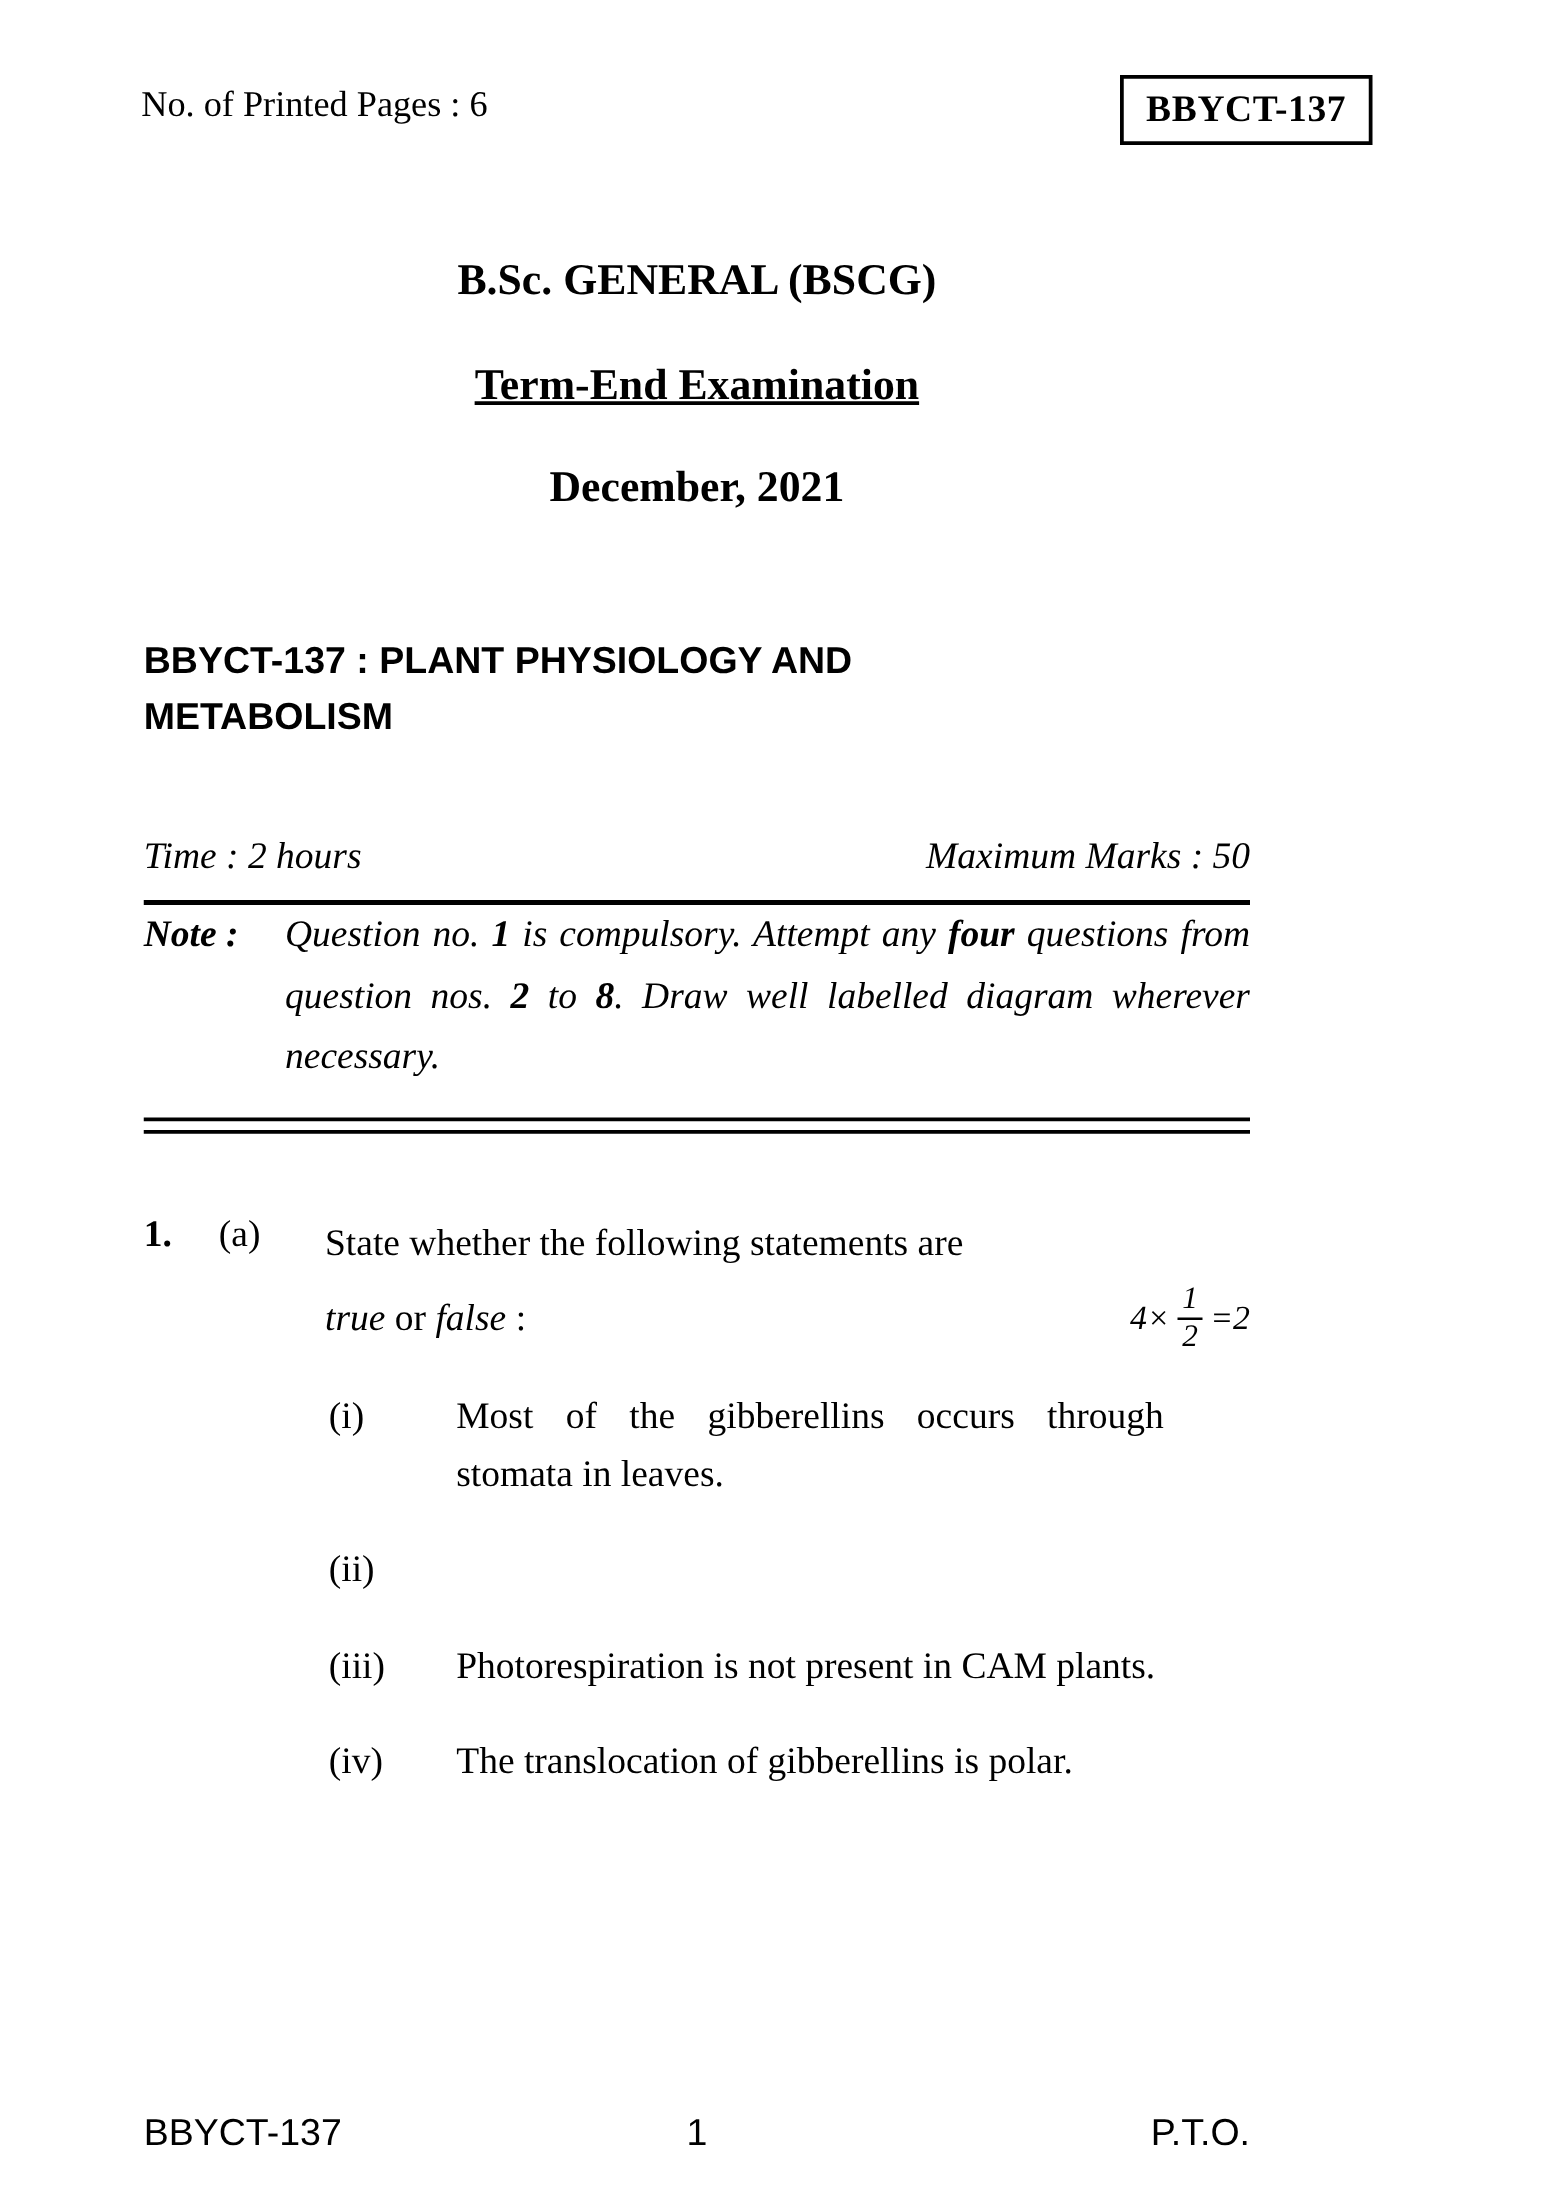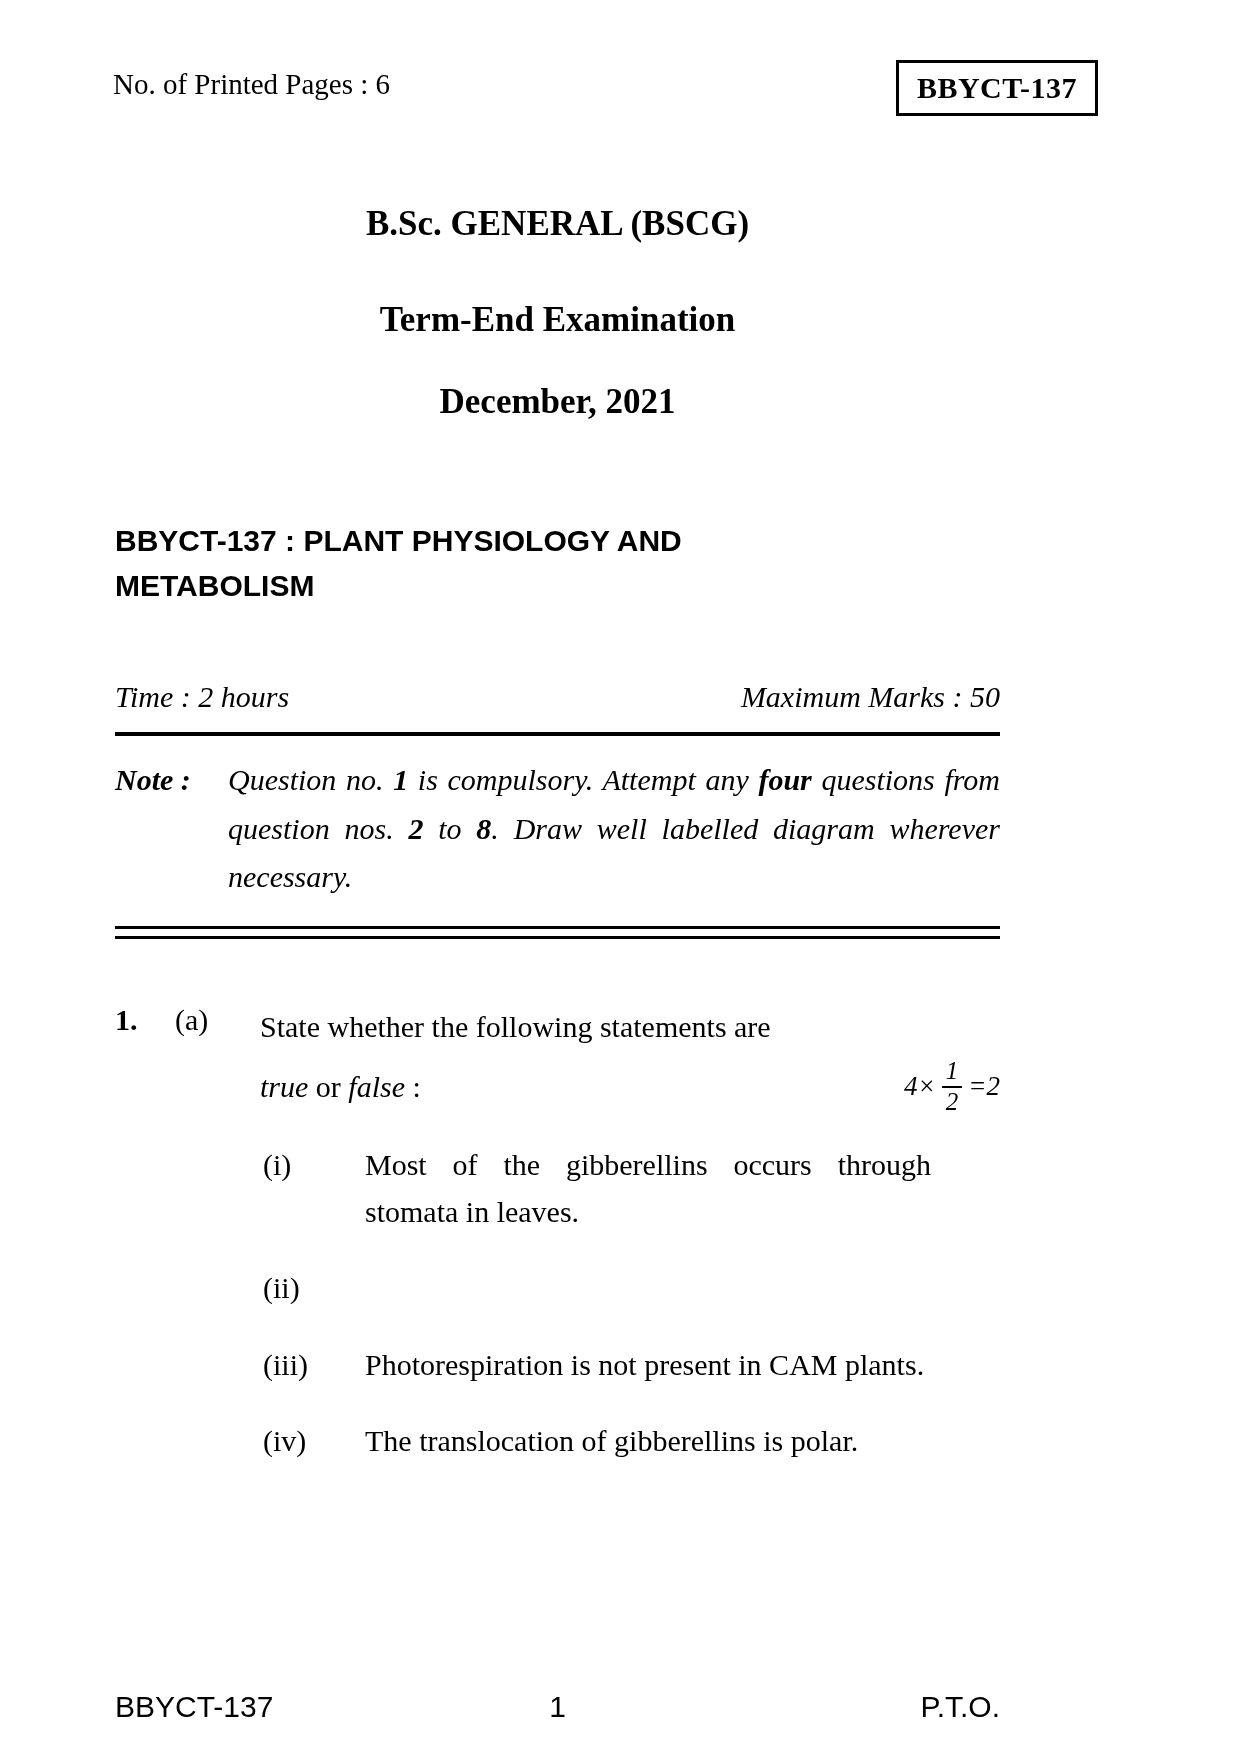--- a/index.html
+++ b/index.html
@@ -40,21 +40,21 @@
   .main {
     margin-left: 115px;
     width: 885px;
   }
   .center-title {
     text-align: center;
     font-weight: bold;
     font-size: 35px;
   }
   .degree { margin-top: 88px; }
-  .exam-title { margin-top: 56px; }
+  .exam-title { margin-top: 44px; text-decoration: underline; }
   .exam-date { margin-top: 42px; }
 
   .course-title {
     margin-top: 96px;
     text-align: left;
     font-family: "Liberation Sans", sans-serif;
     font-weight: bold;
     font-size: 30px;
     line-height: 1.5;
   }
@@ -74,21 +74,20 @@
   }
   .rule-double {
     margin-top: 24px;
     height: 7px;
     border-top: 3px solid #000;
     border-bottom: 3px solid #000;
   }
 
   
   .note {
-    margin-top: 20px;
     display: flex;
     font-size: 30px;
     line-height: 1.62;
   }
   .note-label {
     flex: 0 0 113px;
     font-weight: bold;
     font-style: italic;
   }
   .note-body {

